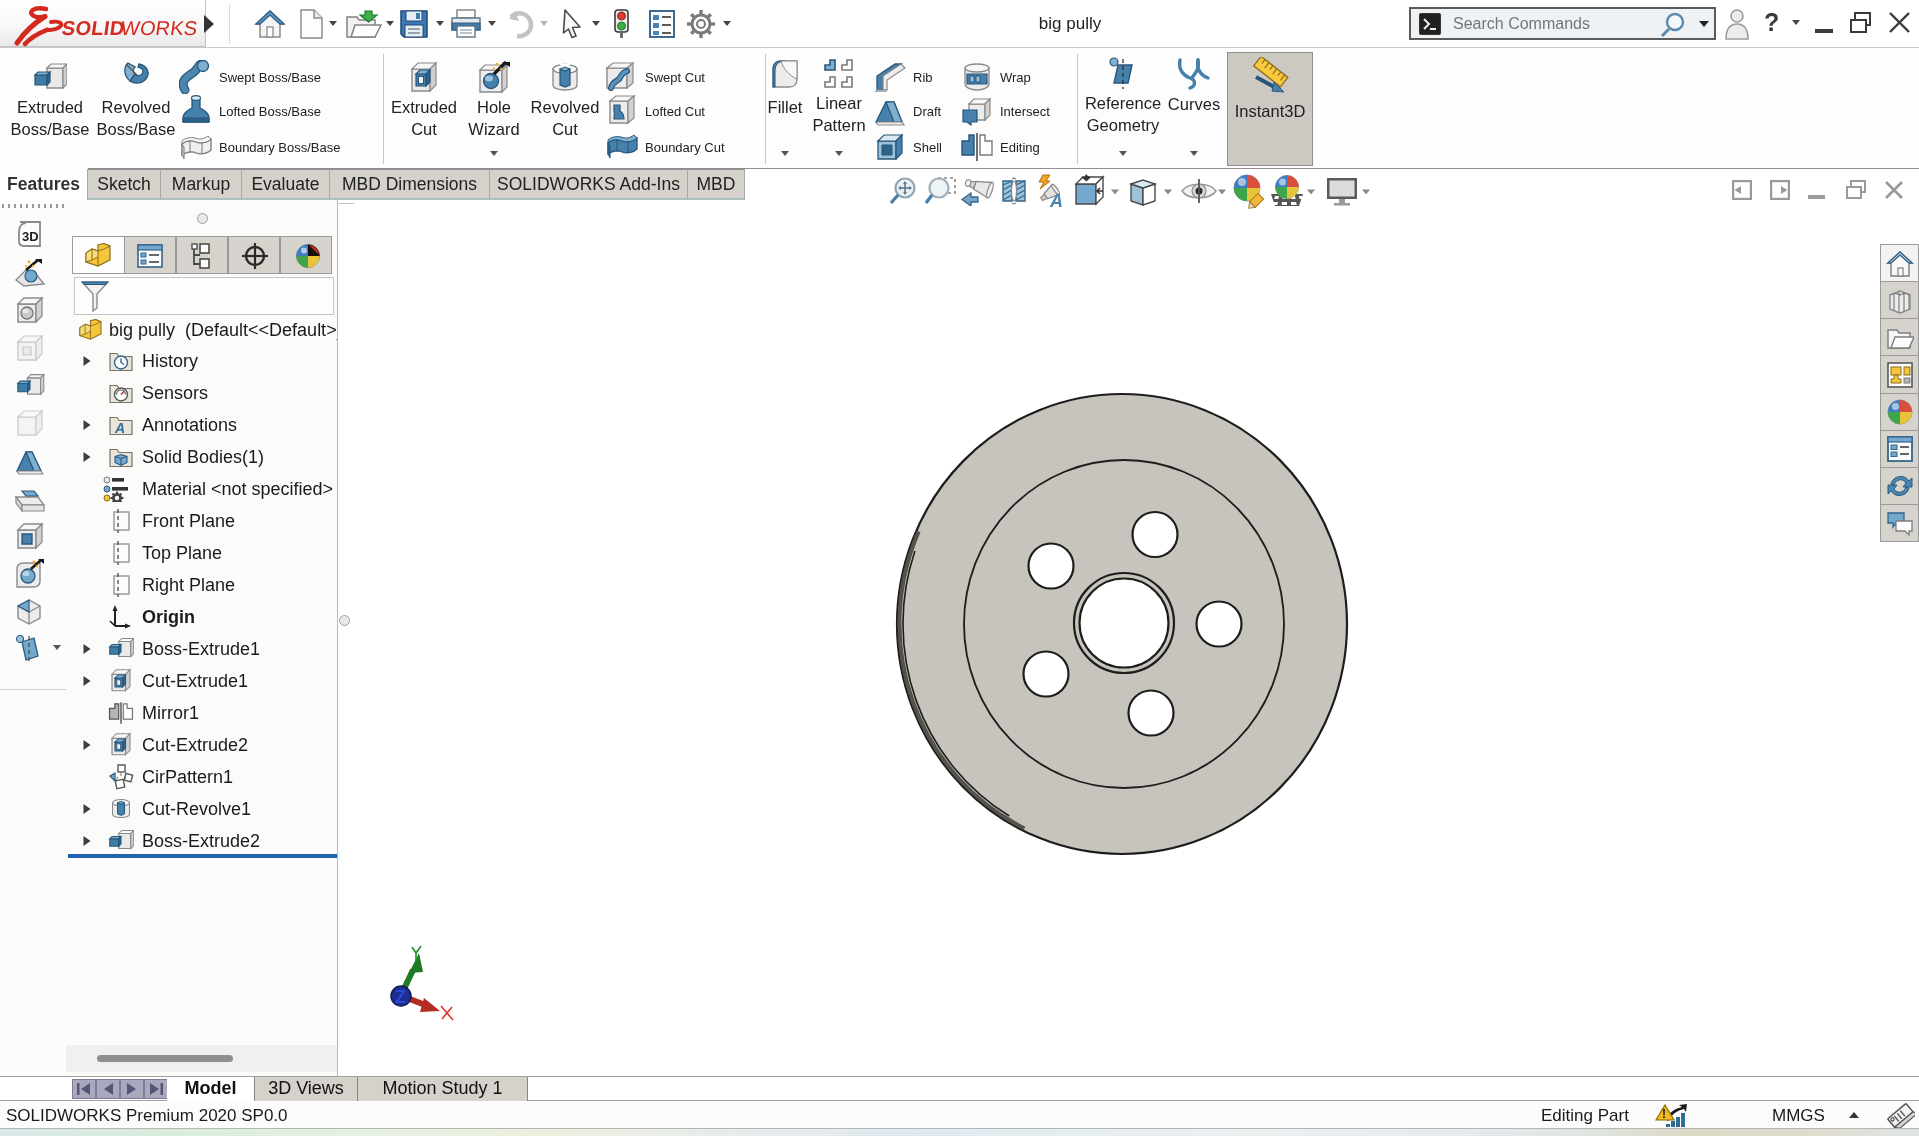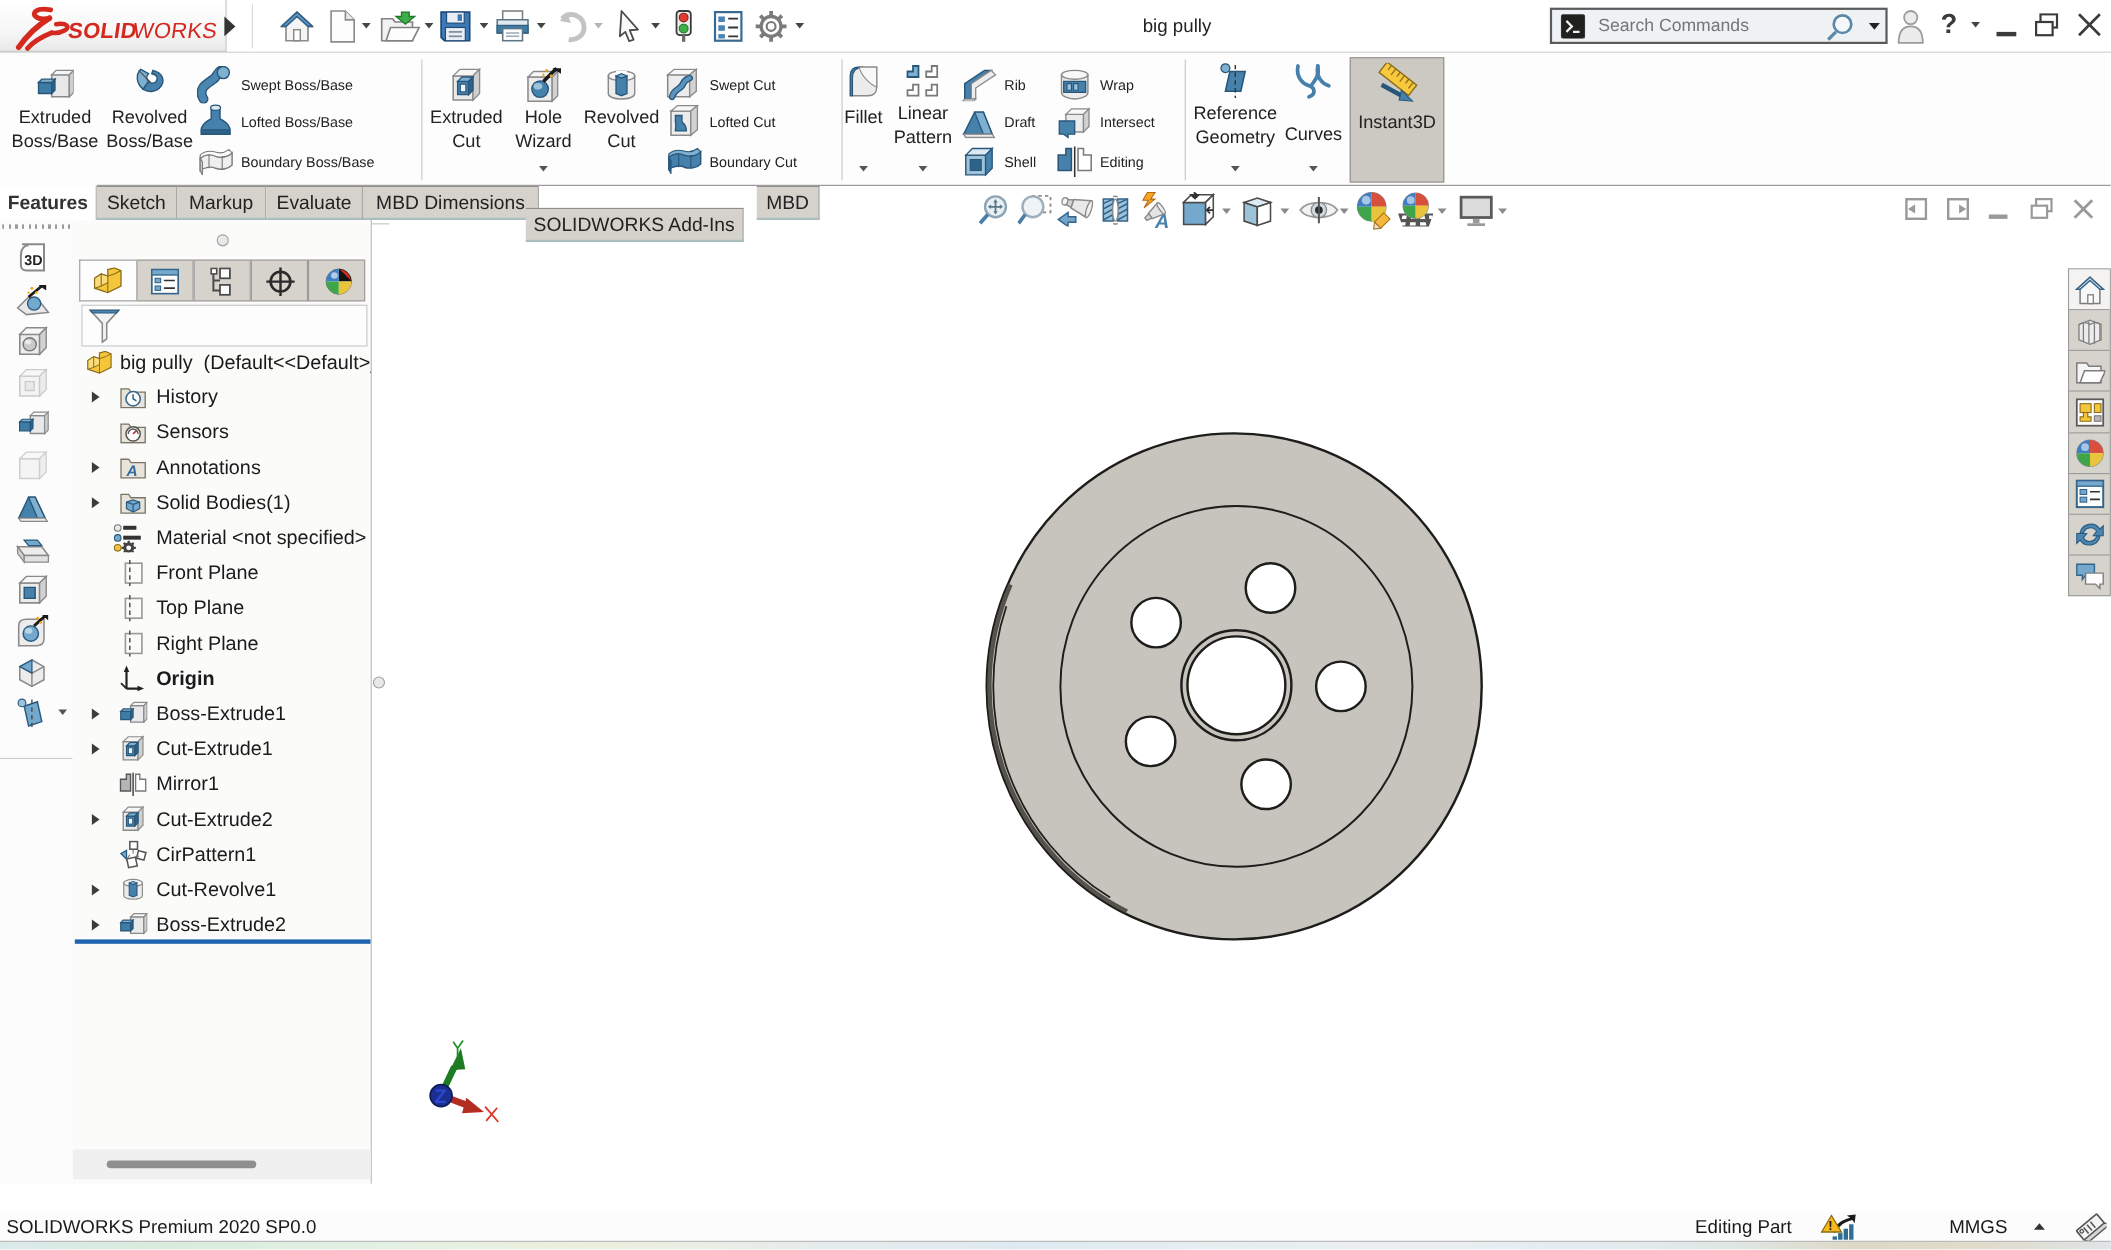--- a/index.html
+++ b/index.html
@@ -384,33 +384,33 @@
     <div class="biglabel" style="left:839px;top:44px;">Linear<br>Pattern</div>
     <div class="dda" style="left:839px;top:103px;"></div>
     <div class="rowlabel" style="left:913px;top:29px;">Rib</div>
     <div class="rowlabel" style="left:913px;top:63px;">Draft</div>
     <div class="rowlabel" style="left:913px;top:99px;">Shell</div>
     <div class="rowlabel" style="left:1000px;top:29px;">Wrap</div>
     <div class="rowlabel" style="left:1000px;top:63px;">Intersect</div>
     <div class="rowlabel" style="left:1000px;top:99px;">Editing</div>
     <div class="biglabel" style="left:1123px;top:44px;">Reference<br>Geometry</div>
     <div class="dda" style="left:1123px;top:103px;"></div>
-    <div class="biglabel" style="left:1194px;top:63px;text-align:right;">Curves</div>
+    <div class="biglabel" style="left:1194px;top:45px;text-align:right;">Curves</div>
     <div class="dda" style="left:1194px;top:103px;"></div>
     <div class="biglabel" style="left:1270px;top:52px;">Instant3D</div>
   </div>
 
   <div id="tabrow">
     <div style="position:absolute;left:88px;top:-1px;width:1831px;height:1px;background:#8f8f8f;"></div>
     <div class="tab active" style="left:0;width:88px;">Features</div>
     <div class="tab" style="left:88px;width:73px;">Sketch</div>
     <div class="tab" style="left:161px;width:81px;">Markup</div>
     <div class="tab" style="left:242px;width:88px;">Evaluate</div>
     <div class="tab" style="left:330px;width:160px;">MBD Dimensions</div>
-    <div class="tab" style="left:478px;width:198px;margin-top:20px;">SOLIDWORKS Add-Ins</div>
+    <div class="tab" style="left:490px;width:198px;">SOLIDWORKS Add-Ins</div>
     <div class="tab" style="left:688px;width:57px;">MBD</div>
 
     <svg class="hudico" style="left:903px;top:22px;" width="30" height="30" viewBox="0 0 30 30">
       <circle cx="17" cy="12" r="9.5" fill="#e9f0f5" stroke="#8fa5b5" stroke-width="2.2"></circle>
       <line x1="10" y1="19" x2="3" y2="27" stroke="#4a7ea6" stroke-width="3.4"></line>
       <g stroke="#5a7888" stroke-width="1.6">
           <line x1="17" y1="7" x2="17" y2="17"></line>
           <line x1="12" y1="12" x2="22" y2="12"></line>
         </g>
       <path d="M17 5 L15 8 L19 8 Z M17 19 L15 16 L19 16 Z M10 12 L13 10 L13 14 Z M24 12 L21 10 L21 14 Z" fill="#5a7888"></path>
@@ -902,20 +902,43 @@
         <path d="M5 12 A 10 10 0 0 1 23 9 L26 6 L26 15 L17 15 L20 11 A 6.5 6.5 0 0 0 8 13 Z" fill="#4a86b0" stroke="#2a5a80" stroke-width="1"></path>
         <path d="M23 16 A 10 10 0 0 1 5 19 L2 22 L2 13 L11 13 L8 17 A 6.5 6.5 0 0 0 20 15 Z" fill="#4a86b0" stroke="#2a5a80" stroke-width="1"></path>
       </svg>
       <svg style="position:absolute;left:5px;top:264px;" width="28" height="28" viewBox="0 0 28 28">
         <path d="M2 4 L18 4 L18 14 L10 14 L7 18 L7 14 L2 14 Z" fill="#74a8cc" stroke="#35658c" stroke-width="1.3"></path>
         <path d="M10 12 L26 12 L26 22 L23 22 L23 26 L19 22 L10 22 Z" fill="#fdfdfd" stroke="#7e7e7e" stroke-width="1.3"></path>
       </svg>
     </div>
   </div>
 
+  <div id="bottomtabs">
+    <div class="bscroll" style="left:72px;"></div>
+    <div class="bscroll" style="left:96px;"></div>
+    <div class="bscroll" style="left:120px;"></div>
+    <div class="bscroll" style="left:144px;"></div>
+    <svg style="position:absolute;left:76px;top:6px;" width="16" height="12" viewBox="0 0 16 12">
+        <rect x="1" y="0" width="2.5" height="12" fill="#555577"></rect>
+        <path d="M14 0 L5 6 L14 12 Z" fill="#555577"></path>
+      </svg>
+    <svg style="position:absolute;left:100px;top:6px;" width="16" height="12" viewBox="0 0 16 12">
+        <path d="M13 0 L4 6 L13 12 Z" fill="#555577"></path>
+      </svg>
+    <svg style="position:absolute;left:124px;top:6px;" width="16" height="12" viewBox="0 0 16 12">
+        <path d="M3 0 L12 6 L3 12 Z" fill="#555577"></path>
+      </svg>
+    <svg style="position:absolute;left:148px;top:6px;" width="16" height="12" viewBox="0 0 16 12">
+        <path d="M2 0 L11 6 L2 12 Z" fill="#555577"></path>
+        <rect x="12.5" y="0" width="2.5" height="12" fill="#555577"></rect>
+      </svg>
+    <div class="btab" style="left:167px;width:88px;background:#fff;font-weight:bold;border-right:1px solid #888;">Model</div>
+    <div class="btab" style="left:255px;width:103px;background:#d5d2cc;border-right:1px solid #888;">3D Views</div>
+    <div class="btab" style="left:358px;width:170px;background:#d5d2cc;border-right:1px solid #888;">Motion Study 1</div>
+  </div>
   <div id="statusbar">
     <div style="position:absolute;left:6px;top:4px;font-size:17px;color:#1a1a1a;">SOLIDWORKS Premium 2020 SP0.0</div>
     <div style="position:absolute;left:1541px;top:4px;font-size:17px;color:#1a1a1a;">Editing Part</div>
     <div style="position:absolute;left:1772px;top:4px;font-size:17px;color:#1a1a1a;">MMGS</div>
     <div style="position:absolute;left:1849px;top:10px;width:0;height:0;border-left:5px solid transparent;border-right:5px solid transparent;border-bottom:6px solid #333;"></div>
     <svg style="position:absolute;left:1655px;top:1px;" width="36" height="25" viewBox="0 0 36 25">
       <rect x="16" y="18" width="4" height="6" fill="#2e6d94"></rect>
       <rect x="21" y="14" width="4" height="10" fill="#2e6d94"></rect>
       <rect x="26" y="10" width="4" height="14" fill="#2e6d94"></rect>
       <rect x="11" y="21" width="4" height="3" fill="#2e6d94"></rect>

